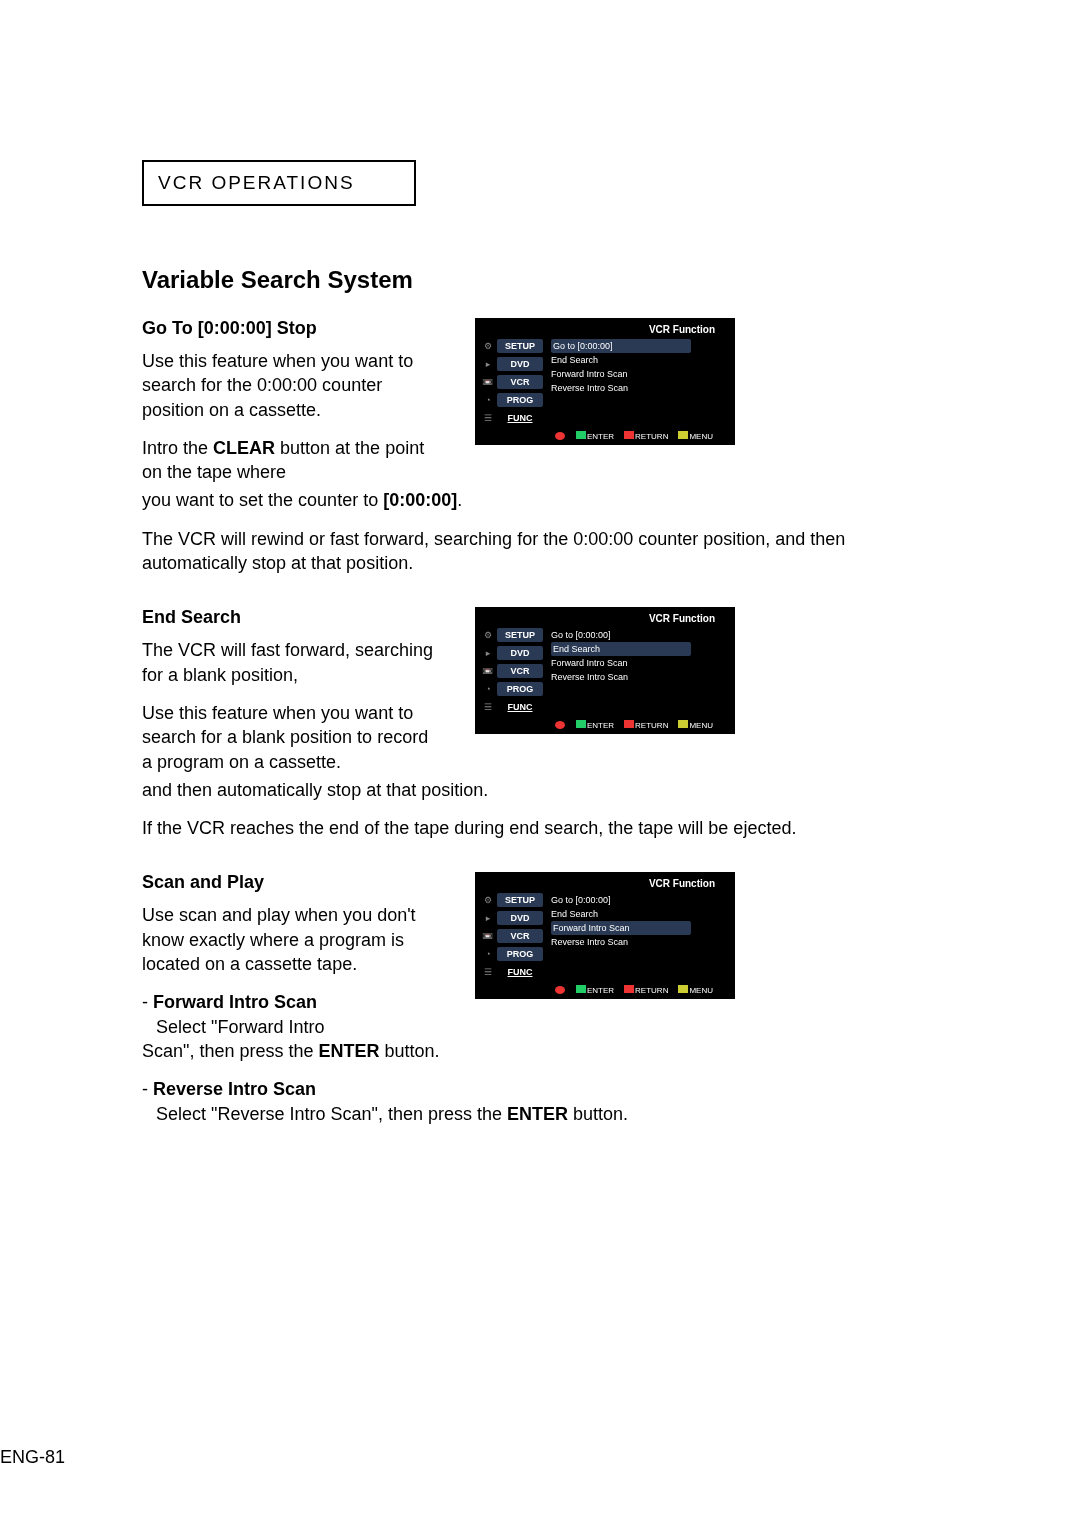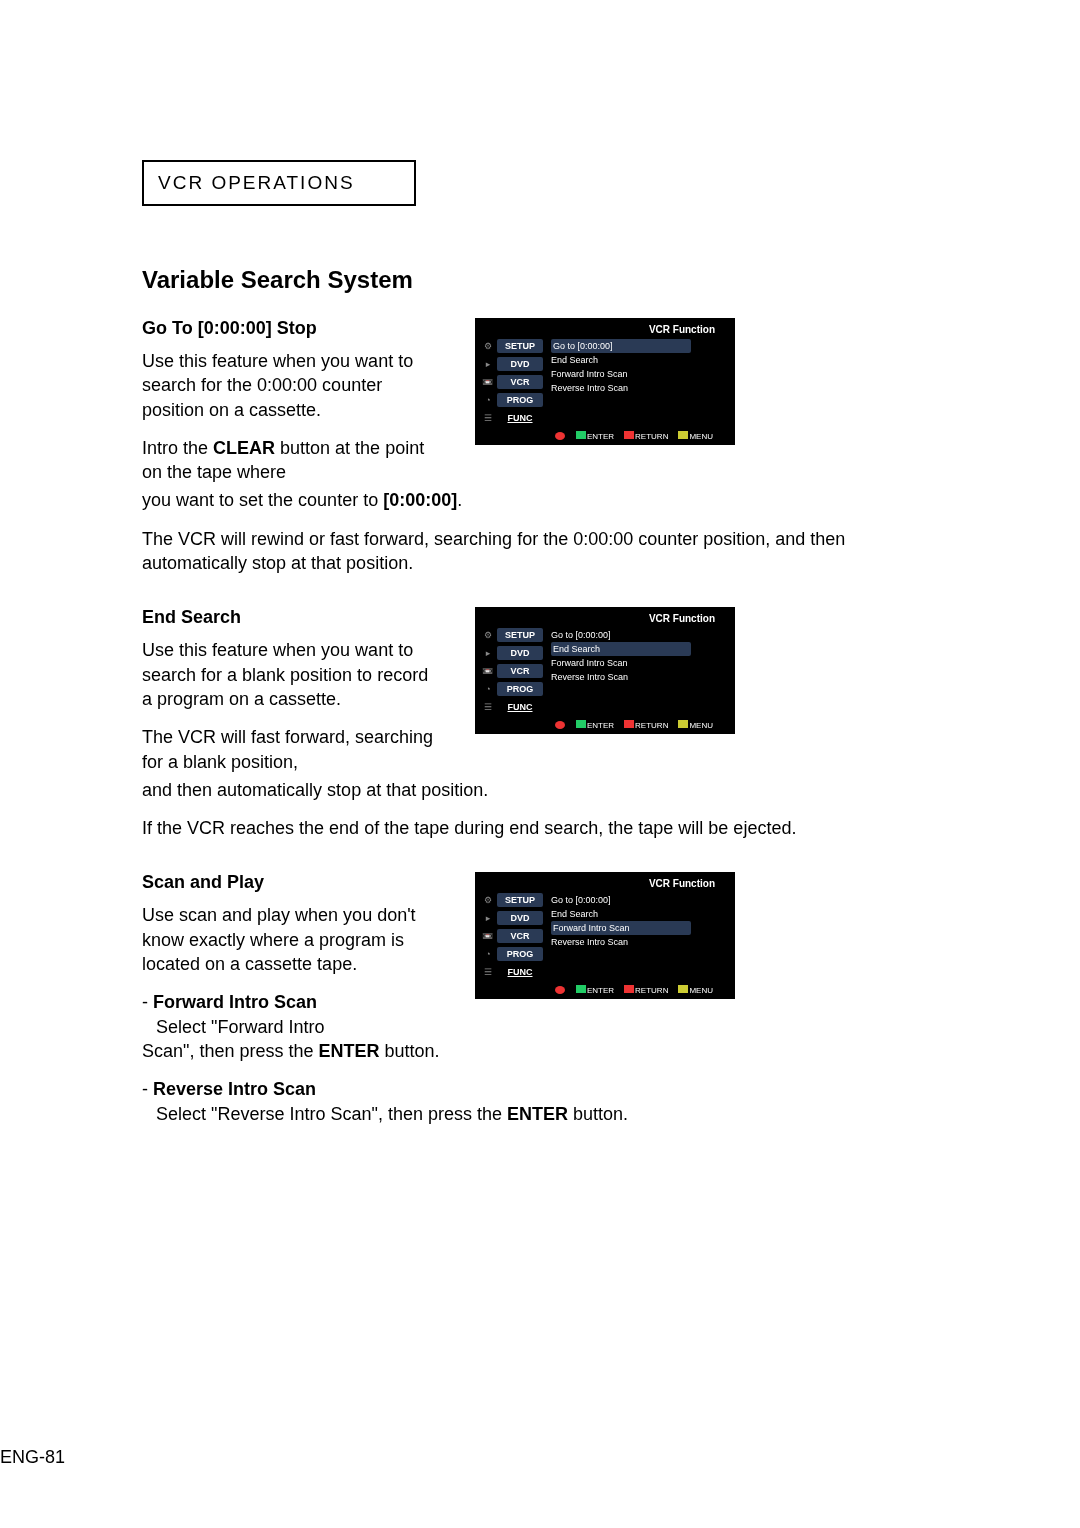--- a/index.html
+++ b/index.html
@@ -194,22 +194,22 @@
         </div>
     </div>
     <div class="para" style="max-width:none;margin-top:-10px;" id="s1-cont">you want to set the counter to <b>[0:00:00]</b>.</div>
     <div class="para" style="max-width:none;">The VCR will rewind or fast forward, searching for the 0:00:00 counter position, and then automatically stop at that position.</div>
   </div>
 
   <div class="section">
     <div class="row">
       <div class="text-col">
         <div class="subhead">End Search</div>
+        <div class="para" id="s2p2a">The VCR will fast forward, searching for a blank position, </div>
         <div class="para">Use this feature when you want to search for a blank position to record a program on a cassette.</div>
-        <div class="para" id="s2p2a">The VCR will fast forward, searching for a blank position, </div>
       </div>
       <div class="img-col" id="osd2">
           <div class="osd">
             <div class="osd-top">VCR Function</div>
             <div class="osd-body">
               <div class="osd-side">
                 <div class="osd-item">
                   <span class="osd-icon">⚙</span>
                   <span class="osd-label dark">SETUP</span>
                 </div>

